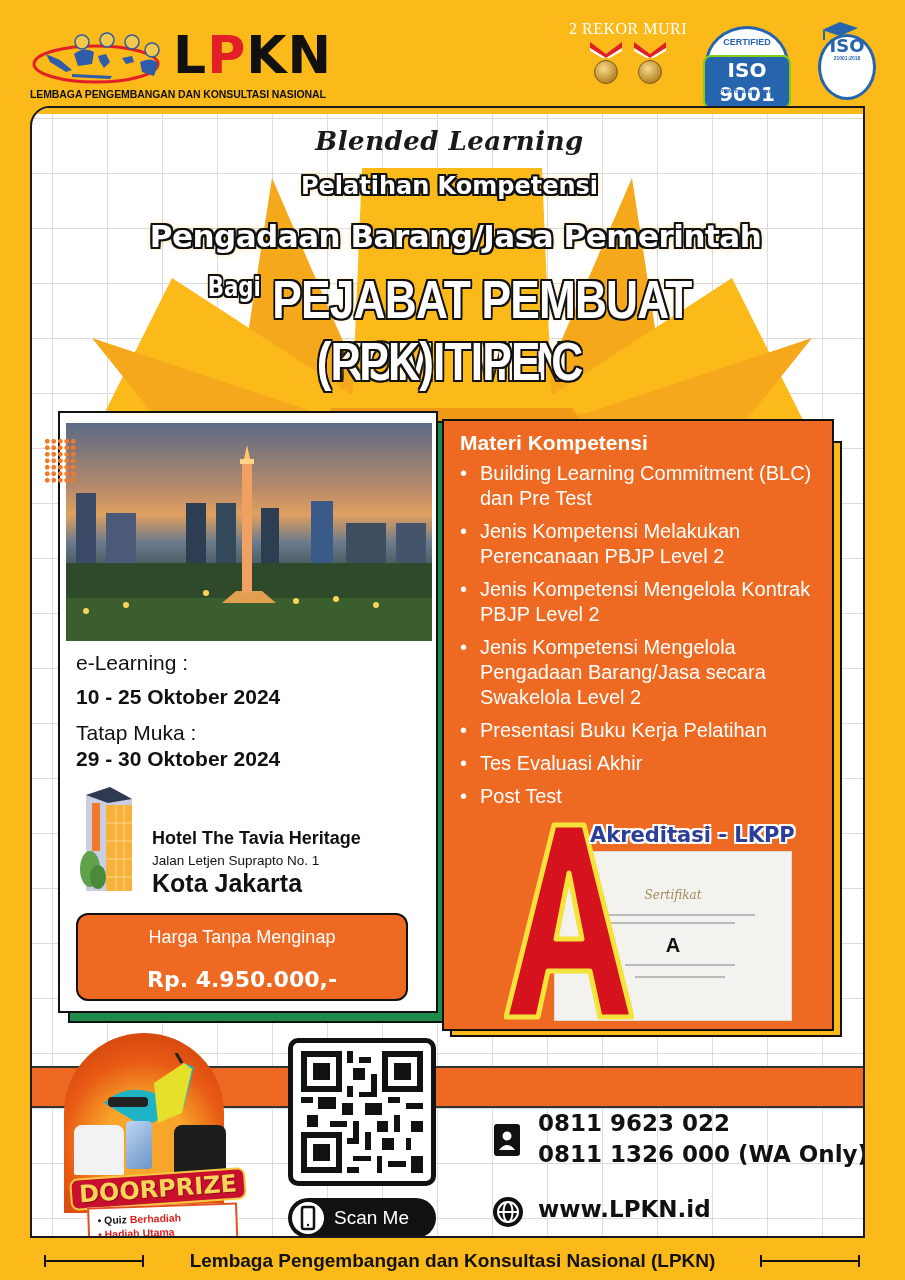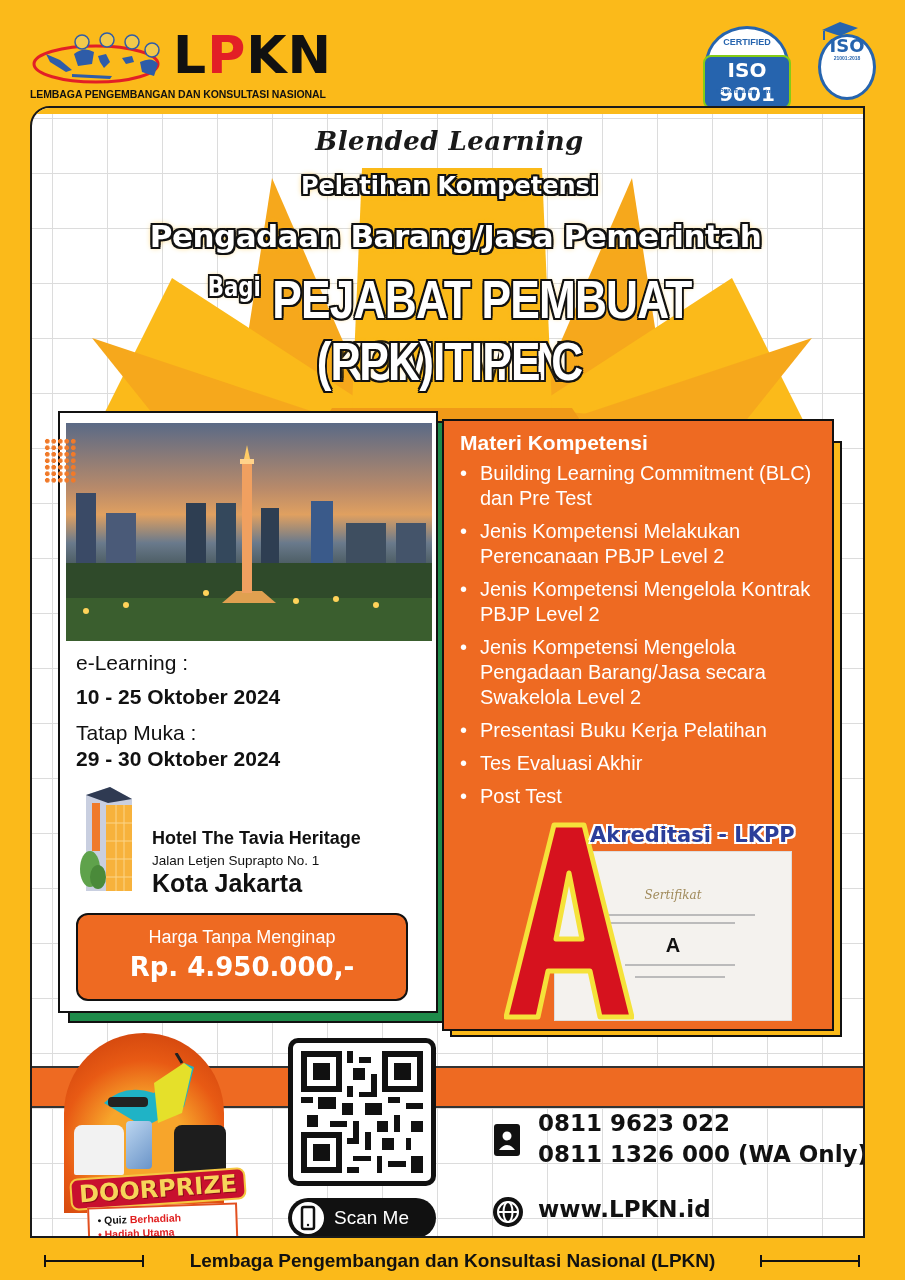--- a/index.html
+++ b/index.html
@@ -56,21 +56,21 @@
   .photo { position: absolute; left: 6px; top: 10px; width: 366px; height: 218px; overflow: hidden; background: linear-gradient(180deg,#5a6a86 0%, #b88a6a 30%, #e0a060 42%, #6a7a8c 55%, #2d3f3a 75%, #3a5030 100%); }
   .info { position: absolute; left: 16px; }
   .lbl-reg { font-size: 21px; color: #111; }
   .lbl-bold { font-size: 21px; font-weight: 700; color: #111; }
   .hotel-ico { position: absolute; left: 20px; top: 370px; width: 58px; height: 108px; }
   .hotel-name { position: absolute; left: 92px; top: 415px; font-size: 18px; font-weight: 700; color: #111; }
   .hotel-addr { position: absolute; left: 92px; top: 440px; font-size: 13.5px; color: #111; }
   .hotel-city { position: absolute; left: 92px; top: 456px; font-size: 25px; font-weight: 700; color: #111; }
   .price-box { position: absolute; left: 16px; top: 500px; width: 332px; height: 88px; background: #EE6A22; border: 2px solid #111; border-radius: 12px; text-align: center; color: #fff; }
   .price-label { font-size: 18px; margin-top: 12px; }
-  .price-value { font-size: 26px; font-weight: 900; margin-top: 4px; font-family: "DejaVu Sans", sans-serif; }
+  .price-value { font-size: 22px; font-weight: 900; margin-top: 19px; font-family: "DejaVu Sans", sans-serif; }
 
   
   .right-shadow { position: absolute; left: 418px; top: 333px; width: 392px; height: 596px; background: #FBBA1A; border: 2px solid #111; }
   .right-panel { position: absolute; left: 410px; top: 311px; width: 392px; height: 612px; background: #EE6A22; border: 2px solid #111; color: #fff; }
   .materi-title { position: absolute; left: 16px; top: 10px; font-size: 21px; font-weight: 700; }
   .materi-list { position: absolute; left: 16px; top: 40px; width: 370px; list-style: none; }
   .materi-list li { position: relative; padding-left: 20px; font-size: 20px; line-height: 25px; margin-bottom: 8px; }
   .materi-list li::before { content: "•"; position: absolute; left: 0; top: 0; }
 
   .akred-title { position: absolute; left: 146px; top: 402px; font-size: 21px; font-weight: 900; color: #2B3E9A; font-family: "DejaVu Sans", sans-serif;
@@ -128,20 +128,39 @@
       <path d="M40 42 l40 2 l-2 3 l-38 -2z" fill="#2E5CA8"></path>
       <circle cx="50" cy="10" r="7" fill="#F2C94C" stroke="#2E5CA8" stroke-width="1.5"></circle>
       <circle cx="75" cy="8" r="7" fill="#F2C94C" stroke="#2E5CA8" stroke-width="1.5"></circle>
       <circle cx="100" cy="10" r="7" fill="#F2C94C" stroke="#2E5CA8" stroke-width="1.5"></circle>
       <circle cx="120" cy="18" r="7" fill="#F2C94C" stroke="#2E5CA8" stroke-width="1.5"></circle>
     </svg>
     <div class="logo-text"><span>L</span><span class="p">P</span><span>KN</span></div>
     <div class="logo-sub">LEMBAGA PENGEMBANGAN DAN KONSULTASI NASIONAL</div>
   </div>
 
+  <div class="muri">
+    <div class="muri-label">2 REKOR MURI</div>
+    <div class="medals">
+      <div class="medal">
+        <svg class="ribbon" viewBox="0 0 32 16">
+            <path d="M0 0 L16 12 L32 0 L32 6 L16 16 L0 6z" fill="#E21F26"></path>
+            <path d="M0 6 L16 16 L32 6 L32 9 L16 18 L0 9z" fill="#fff"></path>
+          </svg>
+        <div class="coin"></div>
+      </div>
+      <div class="medal">
+        <svg class="ribbon" viewBox="0 0 32 16">
+            <path d="M0 0 L16 12 L32 0 L32 6 L16 16 L0 6z" fill="#E21F26"></path>
+            <path d="M0 6 L16 16 L32 6 L32 9 L16 18 L0 9z" fill="#fff"></path>
+          </svg>
+        <div class="coin"></div>
+      </div>
+    </div>
+  </div>
 
   <div class="iso-badge iso1">
     <div class="top">CERTIFIED</div>
     <div class="lbl">ISO 9001</div>
     <div class="bot">LPKN Training Center</div>
   </div>
   <svg class="cap" viewBox="0 0 40 18">
       <path d="M4 8 L22 0 L40 6 L22 14z" fill="#2664AE"></path>
       <path d="M6 9 L6 18" stroke="#2664AE" stroke-width="2"></path>
     </svg>

